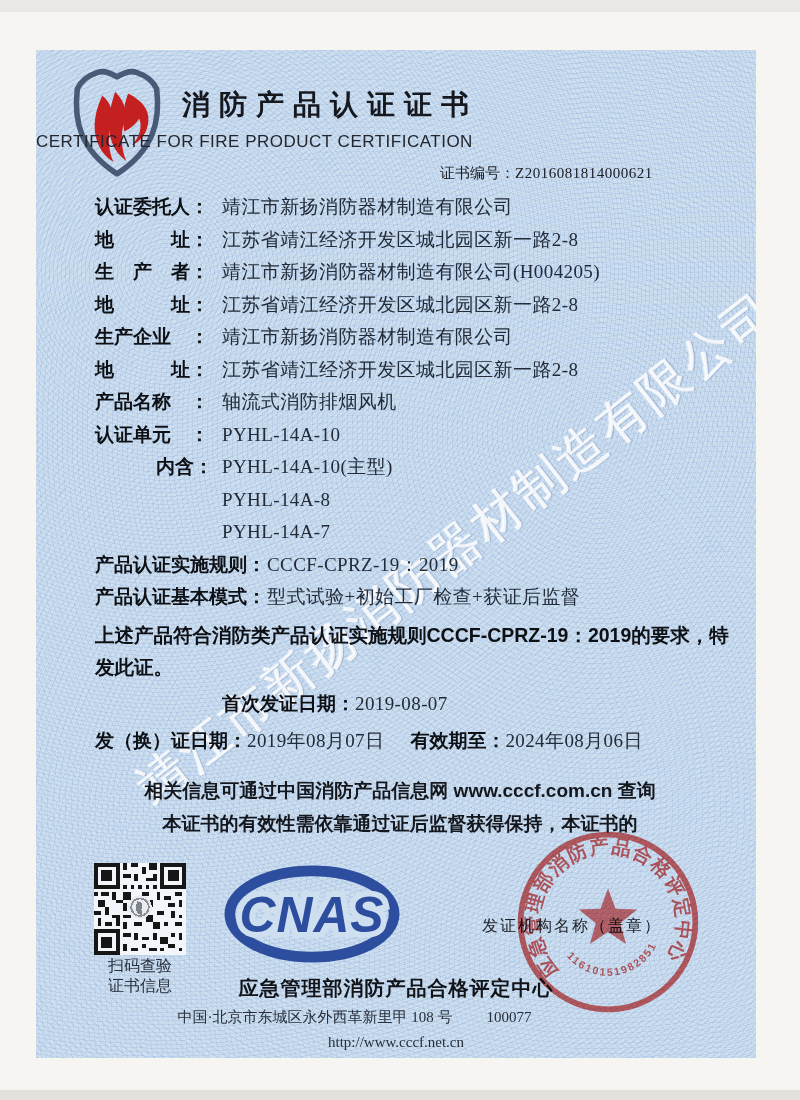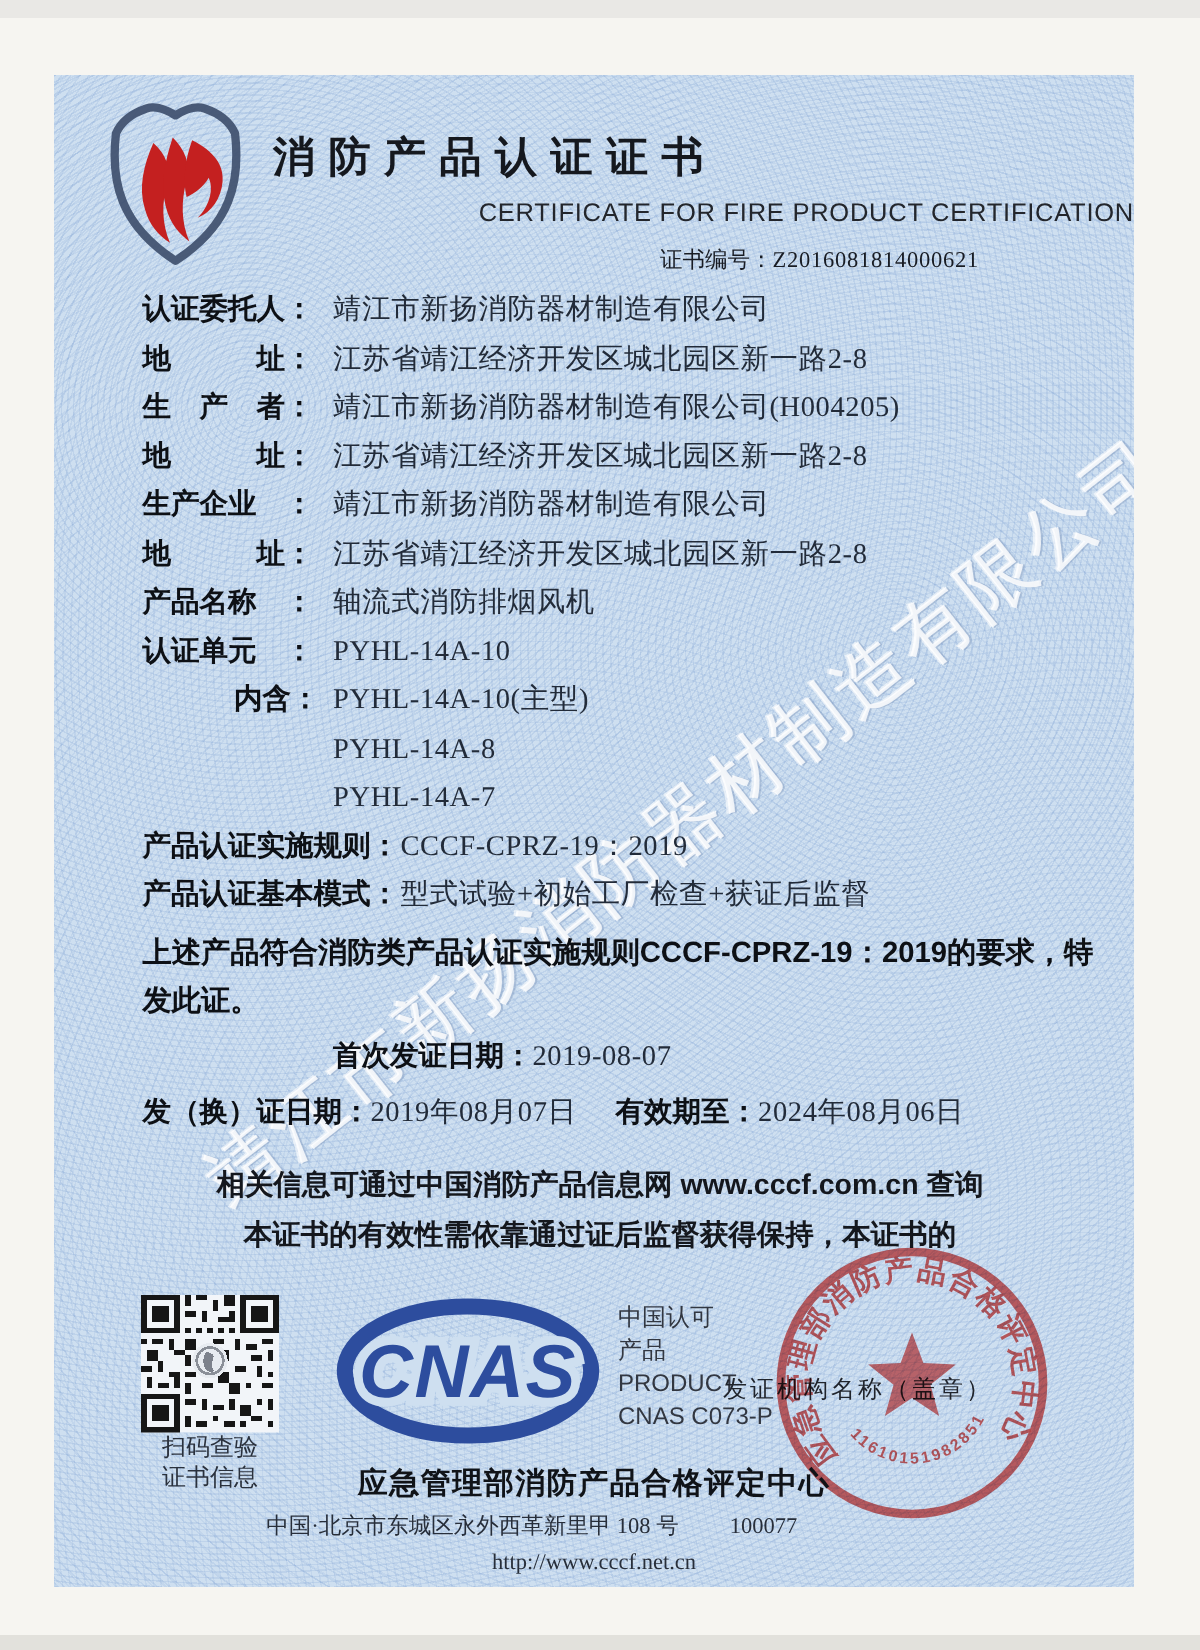--- a/index.html
+++ b/index.html
@@ -37,21 +37,21 @@
   }
 
   
   .logo { position:absolute; left:22px; top:14px; width:118px; height:120px; }
   .title {
     position:absolute; left:0; top:36px; width:588px; text-align:center;
     font-family:"Liberation Serif","DejaVu Serif",serif;
     font-size:28px; letter-spacing:9px; color:#15181e; font-weight:600;
   }
   .subtitle {
-    position:absolute; left:0; top:82px; width:720px; text-align:right;
+    position:absolute; left:0; top:82px; width:720px; text-align:left;
     font-size:17px; color:#23262c; letter-spacing:.5px;
   }
   .certno {
     position:absolute; left:404px; top:114px;
     font-size:15px; color:#181c24;
   }
   .certno .no-label { font-family:"Liberation Serif","DejaVu Serif",serif; }
   .certno .no-value { font-family:"Liberation Serif","DejaVu Serif",serif; letter-spacing:.5px; }
 
   
@@ -261,26 +261,20 @@
   </svg>
   <div class="qr-caption">
     <div>扫码查验</div>
     <div>证书信息</div>
   </div>
 
   <svg class="cnas" viewBox="0 0 180 100">
     <ellipse cx="90" cy="50" rx="84" ry="44" fill="none" stroke="#2d4d9e" stroke-width="11"></ellipse>
     <text x="90" y="68" text-anchor="middle" font-family="Liberation Sans, DejaVu Sans, sans-serif" font-size="51" font-weight="bold" font-style="italic" letter-spacing="1" fill="#2d4d9e" stroke="#cedff0" stroke-width="12" paint-order="stroke">CNAS</text>
   </svg>
-  <div class="cnas-text">
-    <div class="cn">中国认可</div>
-    <div class="cn">产品</div>
-    <div>PRODUCT</div>
-    <div>CNAS C073-P</div>
-  </div>
 
   <div class="seal-hint">发证机构名称（盖章）</div>
   <svg class="stamp" viewBox="0 0 200 200">
     <circle cx="100" cy="100" r="91" fill="none" stroke="#d8413f" stroke-width="6" opacity="0.88"></circle>
     <polygon points="100,65 107.9,86.1 130.4,87.1 112.8,101.2 118.8,122.9 100,110.5 81.2,122.9 87.2,101.2 69.6,87.1 92.1,86.1" fill="#d8413f" opacity="0.82"></polygon>
     <defs>
       <path id="ringPath" d="M 100,100 m -72,0 a 72,72 0 1,1 144,0 a 72,72 0 1,1 -144,0"></path>
       <path id="numPath" d="M 100,100 m -56,0 a 56,56 0 1,0 112,0"></path>
     </defs>
     <g transform="rotate(-52 100 100)" fill="#d8413f" opacity="0.9">

